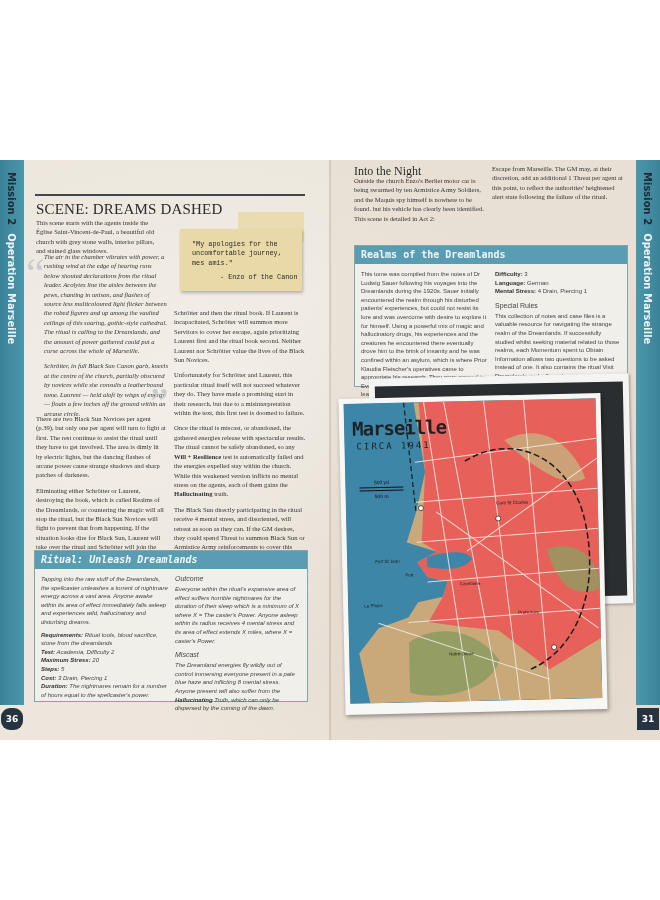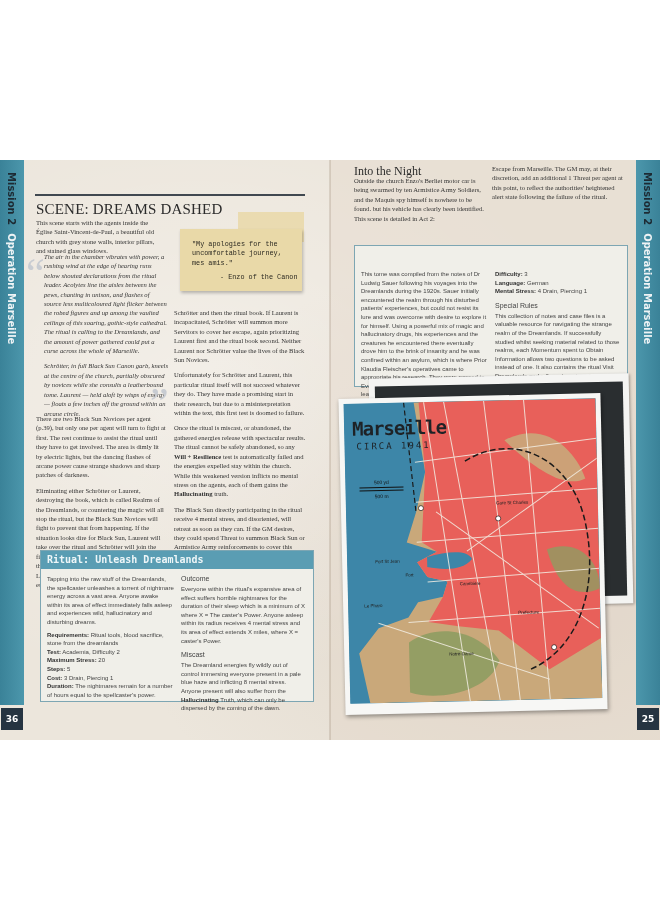--- a/index.html
+++ b/index.html
@@ -9,36 +9,36 @@
   .page-right { position:absolute; left:330px; top:0; width:330px; height:580px; background:rgba(225,212,198,0.35); }
   .gutter { position:absolute; left:329px; top:0; width:2px; height:580px; background:rgba(150,130,110,0.25); }
   .sidebar { position:absolute; top:0; width:24px; background:#3f8aa0; }
   .sidebar.left { left:0; height:545px; background:linear-gradient(90deg,#3a8298,#4c97ac); }
   .sidebar.right { left:636px; height:545px; background:linear-gradient(90deg,#4c97ac,#3a8298); }
   .side-text { position:absolute; color:#1d2a33; font-family:"DejaVu Sans", sans-serif; font-weight:bold; font-size:10px; white-space:nowrap; }
   .side-text .sub { color:#eef3f5; margin-left:8px; }
   .left .side-text { left:17px; top:12px; transform-origin:0 0; transform:rotate(90deg); }
   .right .side-text { left:17px; top:12px; transform-origin:0 0; transform:rotate(90deg); }
   .page-num { position:absolute; top:548px; width:22px; height:22px; background:#263441; color:#fff; font-size:9px; font-family:"DejaVu Sans", sans-serif; font-weight:bold; text-align:center; line-height:22px; }
-  .page-num.left { left:1px; } .page-num.right { left:637px; }
+  .page-num.left { left:1px;border-radius:9px; } .page-num.right { left:637px; }
 
   .act-title { position:absolute; left:36px; top:10px; font-family:"DejaVu Sans Mono", monospace; font-weight:bold; font-size:15px; color:#25303a; letter-spacing:-0.5px; }
   .act-rule { position:absolute; left:35px; top:34px; width:270px; height:2px; background:#404850; }
   .scene-h { position:absolute; left:36px; top:41px; font-size:15px; color:#2b2b2b; letter-spacing:0.2px; }
   .body { font-size:6.6px; line-height:9.4px; color:#333; margin:0; }
   .body i, .italic { font-style:italic; }
   .blk { position:absolute; }
   .bigquote { position:absolute; font-size:42px; color:#c8ccd2; font-family:"Liberation Serif", serif; line-height:1; }
 
   .note { position:absolute; left:180px; top:69px; width:122px; height:62px; background:#e9d9a8; box-shadow:1px 2px 3px rgba(0,0,0,0.25); }
   .tape { position:absolute; left:238px; top:52px; width:66px; height:30px; background:rgba(232,214,160,0.75); }
   .note p { margin:0; position:absolute; left:12px; top:11px; font-family:"Liberation Mono", monospace; font-size:6.8px; line-height:9.4px; color:#2c2a22; white-space:pre; }
   .note .attr { left:40px; top:44px; }
 
-  .ritual { position:absolute; left:40px; top:390px; width:272px; height:150px; background:#f0efe9; border:1px solid #7da6b3; }
+  .ritual { position:absolute; left:34px; top:390px; width:272px; height:150px; background:#f0efe9; border:1px solid #7da6b3;font-style:italic; }
   .ritual-h { height:18px; background:#5a9db3; color:#eef6f8; font-family:"DejaVu Sans Mono", monospace; font-weight:bold; font-size:10px; line-height:18px; padding-left:6px; }
   .sans { font-family:"Liberation Sans", sans-serif; font-size:6px; line-height:8.6px; color:#444; margin:0; }
   .sans b { color:#333; }
   .sub-h { font-family:"Liberation Sans", sans-serif; font-size:7px; color:#444; margin:0 0 3px; }
 
   .realms { position:absolute; left:354px; top:85px; width:272px; height:140px; background:#f0efe9; border:1px solid #7da6b3; }
   .into-h { position:absolute; left:354px; top:4px; font-size:12px; color:#2b2b2b; }
 
   .photo-back { position:absolute; left:371px; top:216px; width:260px; height:230px; background:#f4f4f2; transform:rotate(-1.2deg); box-shadow:1px 1px 3px rgba(0,0,0,0.35); }
   .photo-back .dark { position:absolute; left:6px; top:8px; right:6px; bottom:8px; background:#2a2e30; }
@@ -62,21 +62,21 @@
       <span>Mission 2</span><span class="sub">Operation Marseille</span>
     </div>
   </div>
   <div class="page-num left">36</div>
 
   <div class="sidebar right">
     <div class="side-text">
       <span>Mission 2</span><span class="sub">Operation Marseille</span>
     </div>
   </div>
-  <div class="page-num right">25</div>
+  <div class="page-num right">31</div>
 
   <div class="act-rule"></div>
   <div class="scene-h">SCENE: DREAMS DASHED</div>
 
   <div class="blk" style="left:36px; top:58px; width:128px;">
     <p class="body">This scene starts with the agents inside the Église Saint-Vincent-de-Paul, a beautiful old church with grey stone walls, interior pillars, and stained glass windows.</p>
   </div>
 
   <div class="bigquote" style="left:26px; top:92px;">“</div>
   <div class="blk" style="left:44px; top:92px; width:124px;">
@@ -126,20 +126,21 @@
 
   <div class="into-h">Into the Night</div>
   <div class="blk" style="left:354px; top:16px; width:130px;">
     <p class="body">Outside the church Enzo's Berliet motor car is being swarmed by ten Armistice Army Soldiers, and the Maquis spy himself is nowhere to be found. but his vehicle has clearly been identified. This scene is detailed in Act 2:</p>
   </div>
   <div class="blk" style="left:492px; top:4px; width:134px;">
     <p class="body">Escape from Marseille. The GM may, at their discretion, add an additional 1 Threat per agent at this point, to reflect the authorities' heightened alert state following the failure of the ritual.</p>
   </div>
 
   <div class="realms">
+    <div class="ritual-h">Realms of the Dreamlands</div>
     <div class="blk" style="left:6px; top:24px; width:126px;">
       <p class="sans">This tome was compiled from the notes of Dr Ludwig Sauer following his voyages into the Dreamlands during the 1920s. Sauer initially encountered the realm through his disturbed patients' experiences, but could not resist its lure and was overcome with desire to explore it for himself. Using a powerful mix of magic and hallucinatory drugs, his experiences and the creatures he encountered there eventually drove him to the brink of insanity and he was confined within an asylum, which is where Prior Klaudia Fleischer's operatives came to appropriate his research. They were passed to Eveline Schrötter who bound them into one leatherbound tome.</p>
     </div>
     <div class="blk" style="left:140px; top:24px; width:126px;">
       <p class="sans"><b>Difficulty:</b> <span>3</span></p>
       <p class="sans"><b>Language:</b> <span>German</span></p>
       <p class="sans"><b>Mental Stress:</b> <span>4 Drain, Piercing 1</span></p>
       <p class="sub-h" style="margin-top:6px;">Special Rules</p>
       <p class="sans">This collection of notes and case files is a valuable resource for navigating the strange realm of the Dreamlands. If successfully studied whilst seeking material related to those realms, each Momentum spent to Obtain Information allows two questions to be asked instead of one. It also contains the ritual Visit Dreamlands and a flawed version of ritual Unleash Dreamlands and may contain other rituals related to that realm at the GM's discretion.</p>
     </div>

